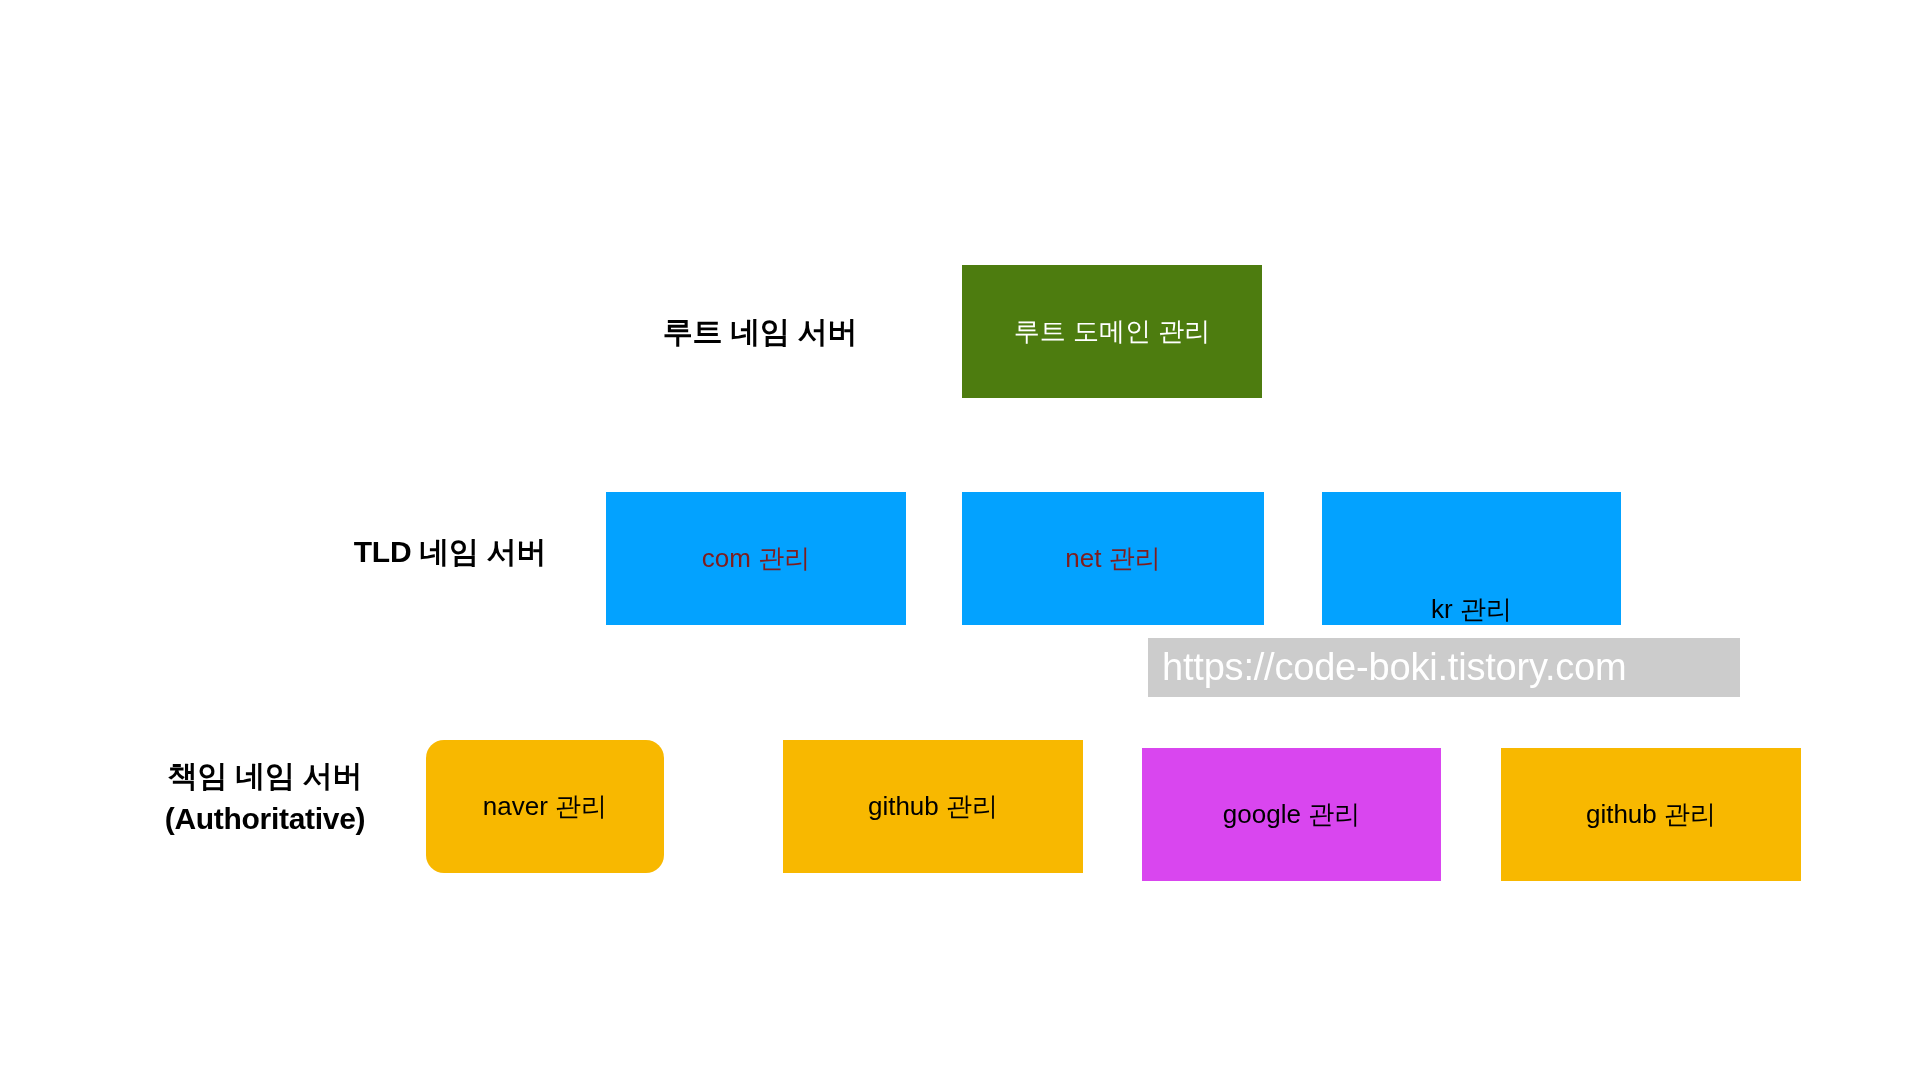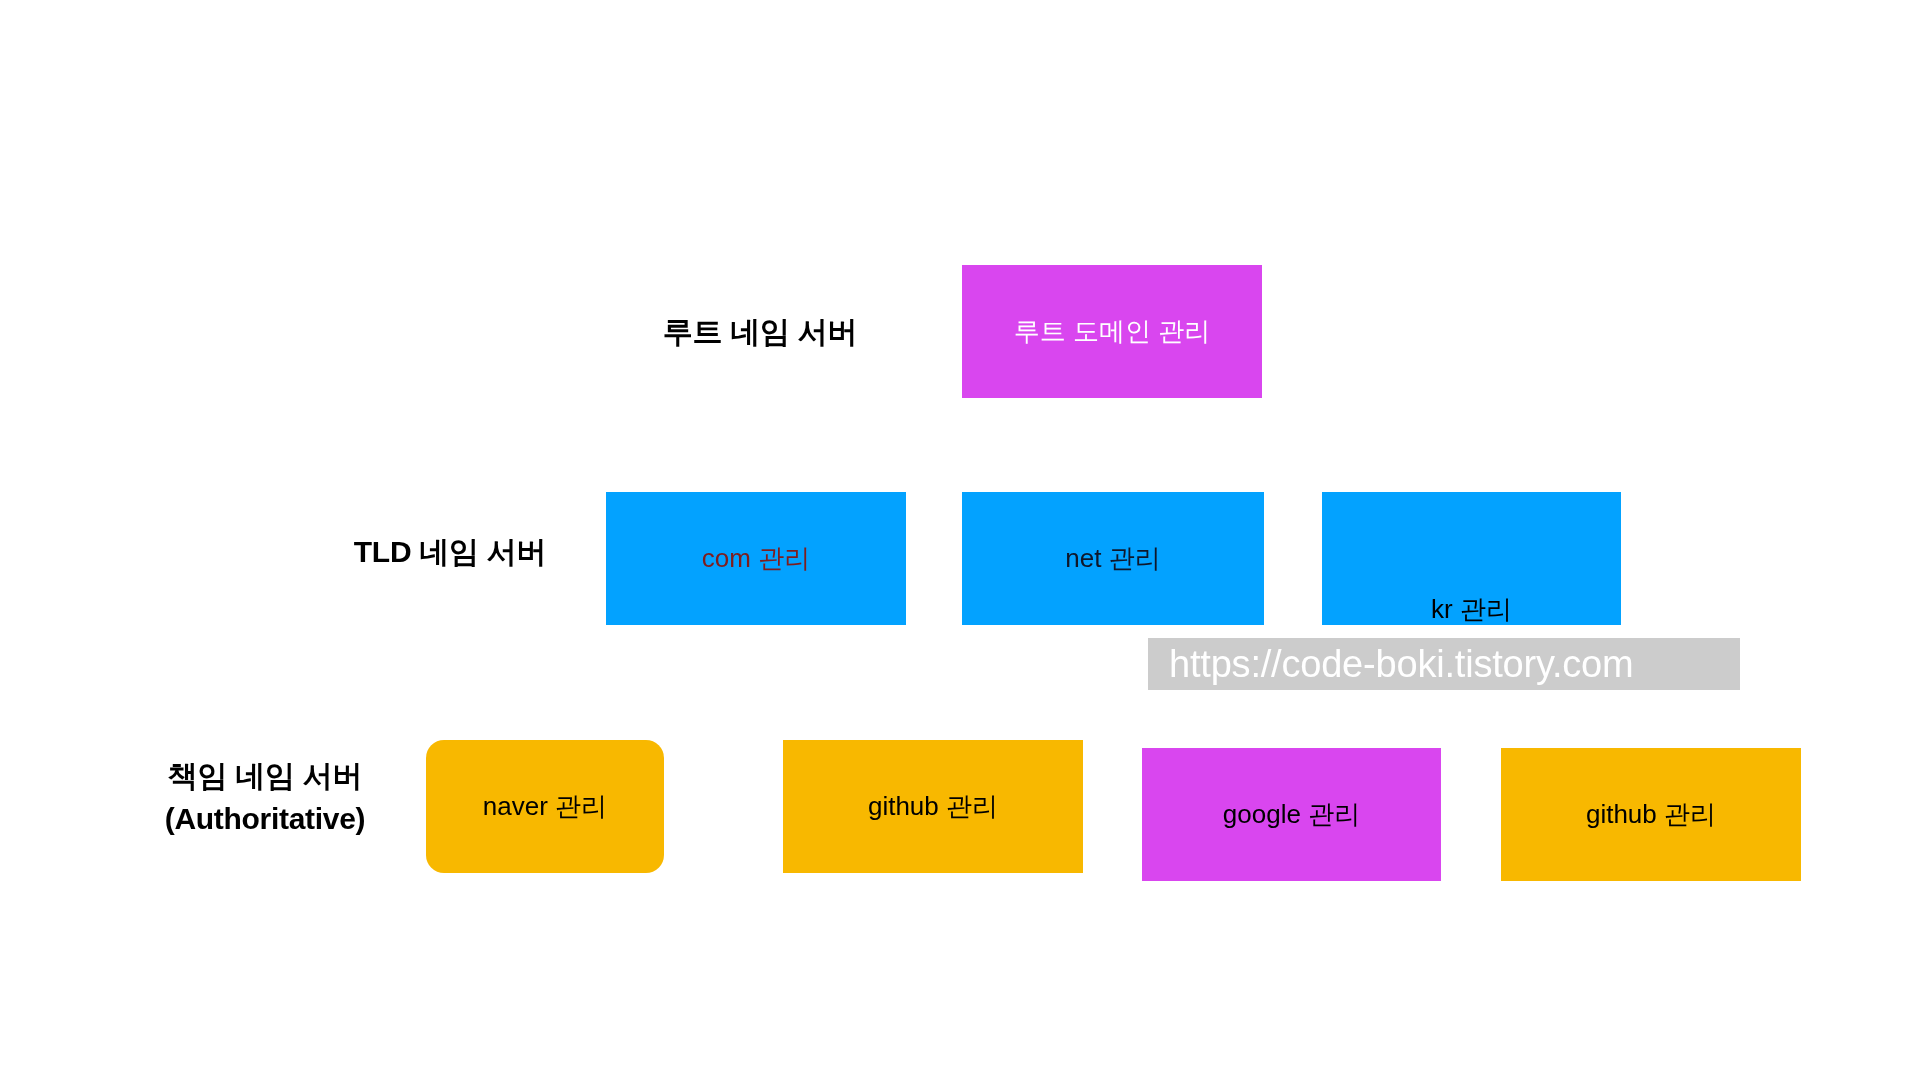--- a/index.html
+++ b/index.html
@@ -114,57 +114,57 @@
   #auth-box-1 { left: 783px; top: 715px; width: 300px; }
   #auth-box-2 { left: 1142px; top: 723px; width: 299px; }
   #auth-box-3 { left: 1501px; top: 723px; width: 300px; }
 
   
   #watermark {
     position: absolute;
     left: 1148px;
     top: 613px;
     width: 592px;
-    height: 52px;
+    height: 59px;
     background: #cccccc;
     color: #ffffff;
     display: flex;
     align-items: center;
     justify-content: flex-start;
     font-size: 38px;
     font-weight: 400;
     letter-spacing: -0.2px;
     white-space: nowrap;
-    padding-left: 21px;
+    padding-left: 14px;
     box-sizing: border-box;
     overflow: hidden;
   }
 </style>
 </head>
 <body>
 
 <div id="diagram-canvas" style="background: rgb(255, 255, 255); margin-top: 25px;">
 
   <div class="tier-label" id="root-label">
     <span class="tier-label-line1">루트 네임 서버</span>
   </div>
 
-  <div class="node" id="root-box" style="background: #d946ef; color: rgb(255, 255, 255);">
+  <div class="node" id="root-box" style="background: #4d7c0f; color: rgb(255, 255, 255);">
     <span>루트 도메인 관리</span>
   </div>
 
   <div class="tier-label" id="tld-label">
     <span class="tier-label-line1">TLD 네임 서버</span>
   </div>
 
   <div class="node tld-box" id="tld-box-0" style="background: rgb(3, 162, 255); color: #7f1d1d;">
     <span>com 관리</span>
   </div>
 
-  <div class="node tld-box" id="tld-box-1" style="background: rgb(3, 162, 255); color: #0f172a;">
+  <div class="node tld-box" id="tld-box-1" style="background: rgb(3, 162, 255); color: #7f1d1d;">
     <span>net 관리</span>
   </div>
 
   <div class="node tld-box" id="tld-box-2" style="background: rgb(3, 162, 255); color: rgb(0, 0, 0); align-items: flex-end;">
     <span>kr 관리</span>
   </div>
 
   <div class="tier-label" id="auth-label">
     <span class="tier-label-line1">책임 네임 서버</span>
     <span class="tier-label-line2">(Authoritative)</span>

